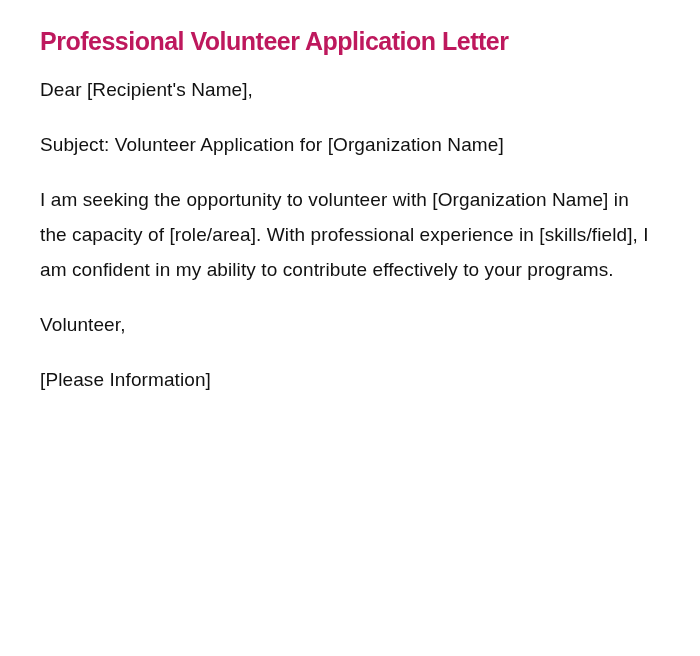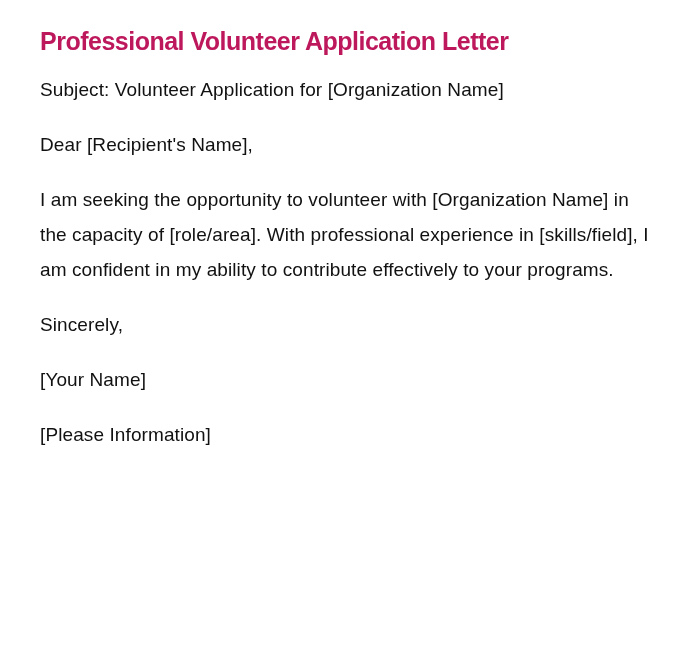--- a/index.html
+++ b/index.html
@@ -23,19 +23,18 @@
       line-height: 35px;
       margin: 0 0 20px 0;
       letter-spacing: 0.1px;
     }
   </style>
 </head>
 <body>
 
 <div class="doc">
   <h1>Professional Volunteer Application Letter</h1>
+  <p>Dear [Recipient's Name],</p>
   <p>Subject: Volunteer Application for [Organization Name]</p>
-  <p>Dear [Recipient's Name],</p>
   <p>I am seeking the opportunity to volunteer with [Organization Name] in the capacity of [role/area]. With professional experience in [skills/field], I am confident in my ability to contribute effectively to your programs.</p>
-  <p>Sincerely,</p>
-  <p>[Your Name]</p>
+  <p>Volunteer,</p>
   <p>[Please Information]</p>
 </div>
 
 </body></html>

